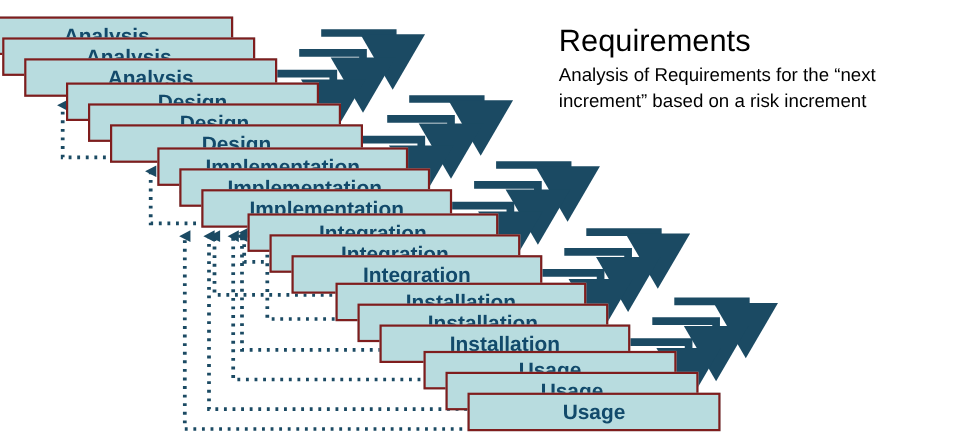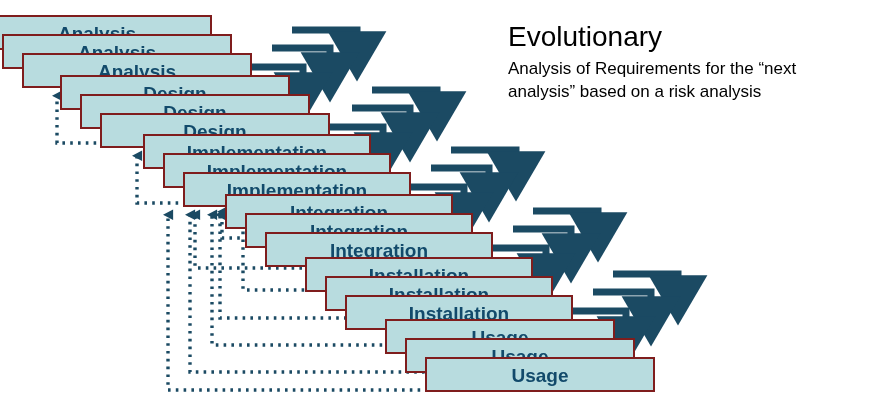--- a/index.html
+++ b/index.html
@@ -118,18 +118,18 @@
       <div class="stage-box" style="left: 265px; top: 232px; width: 228px; height: 35px; z-index: 33;">Integration</div>
       <div class="stage-box back" style="left: 305px; top: 257px; width: 228px; height: 35px; z-index: 41;">Installation</div>
       <div class="stage-box back" style="left: 325px; top: 276px; width: 228px; height: 35px; z-index: 42;">Installation</div>
       <div class="stage-box" style="left: 345px; top: 295px; width: 228px; height: 35px; z-index: 43;">Installation</div>
       <div class="stage-box back" style="left: 385px; top: 319px; width: 230px; height: 35px; z-index: 51;">Usage</div>
       <div class="stage-box back" style="left: 405px; top: 338px; width: 230px; height: 35px; z-index: 52;">Usage</div>
       <div class="stage-box" style="left: 425px; top: 357px; width: 230px; height: 35px; z-index: 53;">Usage</div>
     </div>
 
   <div class="title-block">
-    <div class="title-main">Evolutionary</div>
+    <div class="title-main">Requirements</div>
     <div class="title-sub">Analysis of Requirements for the “next</div>
-    <div class="title-sub" style="margin-top:0;">analysis” based on a risk analysis</div>
+    <div class="title-sub" style="margin-top:0;">increment” based on a risk increment</div>
   </div>
 
 </div>
 
 </body></html>

